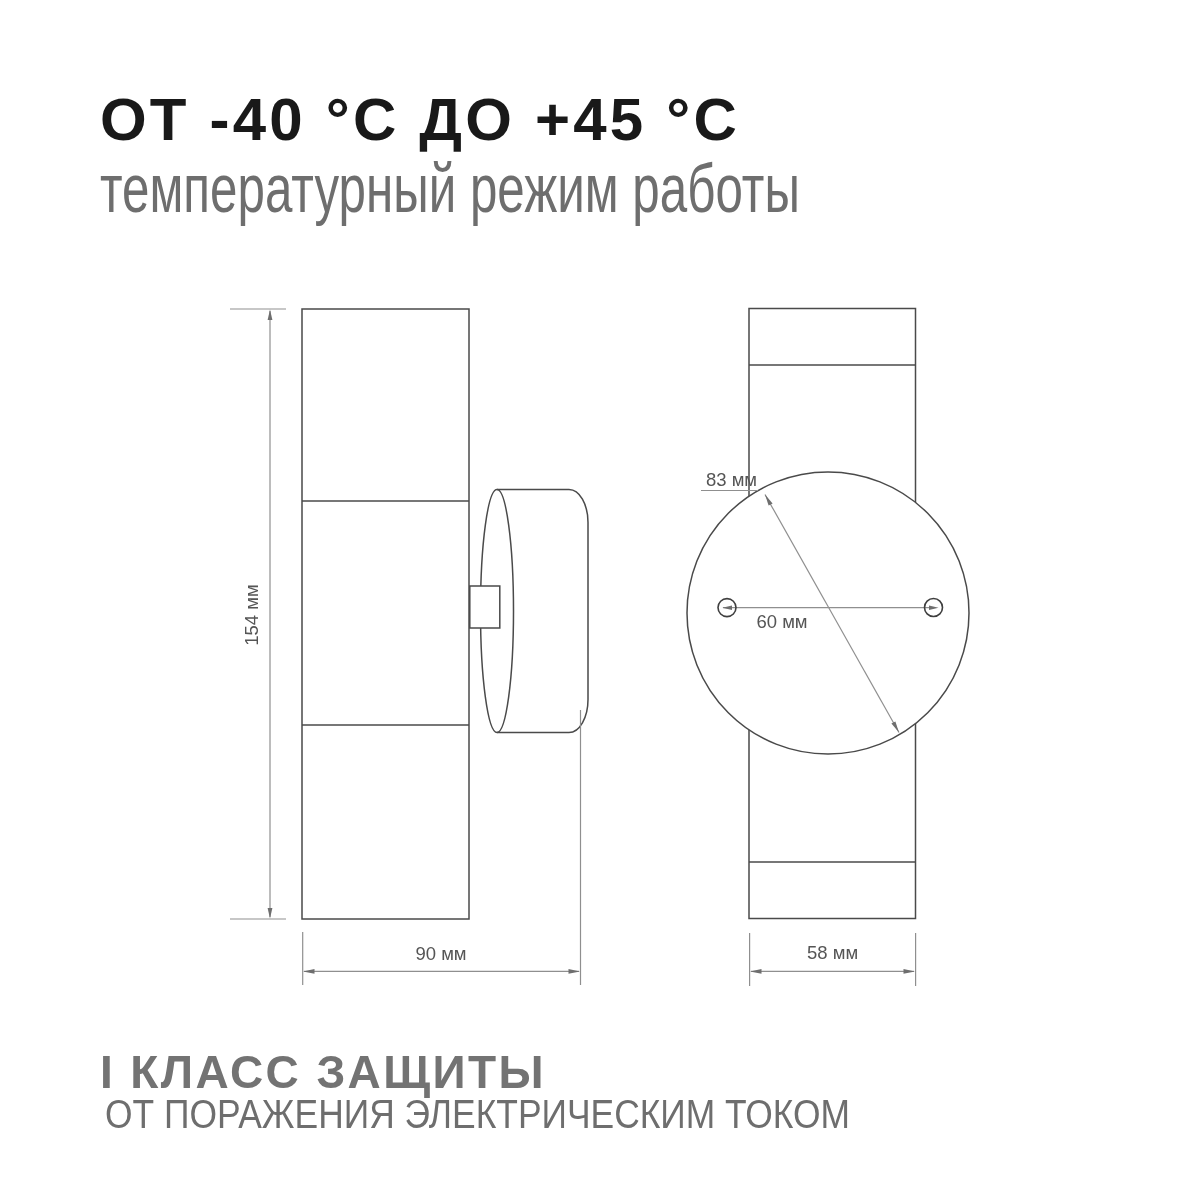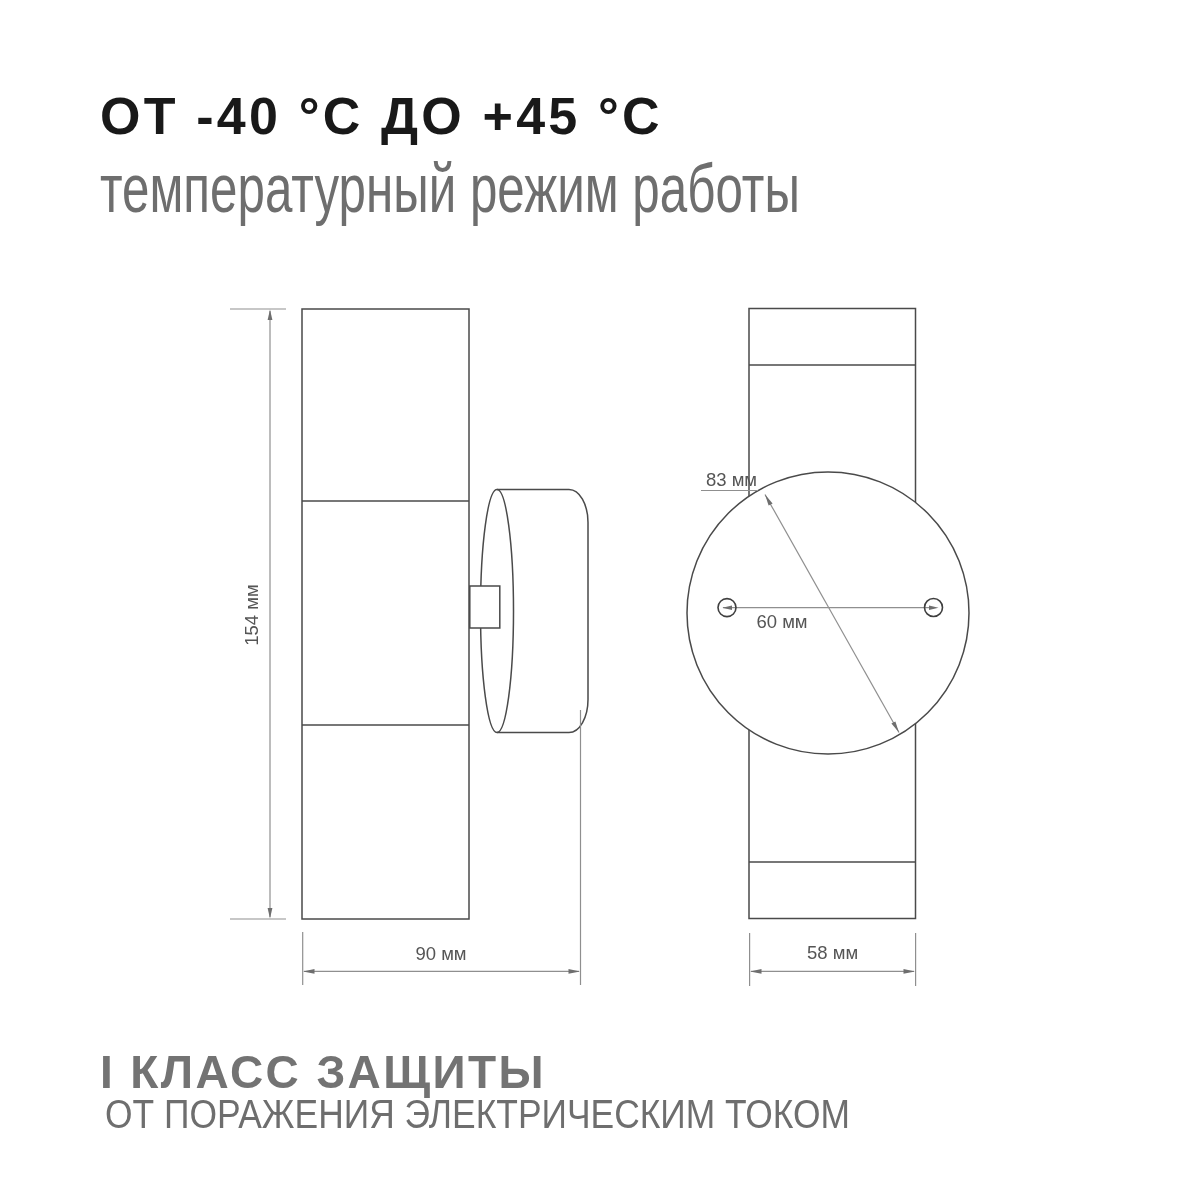--- a/index.html
+++ b/index.html
@@ -1,18 +1,18 @@
 <!DOCTYPE html>
 <html><head>
 <meta charset="utf-8">
 <style>
   html,body{margin:0;padding:0;background:#ffffff;}
   body{width:1200px;height:1200px;position:relative;font-family:"Liberation Sans",sans-serif;overflow:hidden;}
   .abs{position:absolute;white-space:nowrap;line-height:1;}
-  #title{left:100px;top:90px;font-size:52px;font-weight:bold;color:#191919;transform-origin:0 0;transform:scaleX(1);letter-spacing:3.2px;}
+  #title{left:100px;top:90px;font-size:60px;font-weight:bold;color:#191919;transform-origin:0 0;transform:scaleX(1);letter-spacing:3.2px;}
   #subtitle{top:154.5px;font-size:68.5px;color:#6e6e6e;transform-origin:0 0;transform:scaleX(0.72);left:100px;}
   #b1{left:100px;top:1049px;font-size:46px;font-weight:bold;color:#737373;transform-origin:0 0;transform:scaleX(1);letter-spacing:2.4px;}
   #b2{top:1094px;font-size:40px;color:#6e6e6e;transform-origin:0 0;transform:scaleX(0.885);left:105px;}
 </style>
 </head>
 <body>
 <div class="abs" id="title">ОТ -40 °С ДО +45 °С</div>
 <div class="abs" id="subtitle">температурный режим работы</div>
 <div class="abs" id="b1">I КЛАСС ЗАЩИТЫ</div>
 <div class="abs" id="b2">ОТ ПОРАЖЕНИЯ ЭЛЕКТРИЧЕСКИМ ТОКОМ</div>

